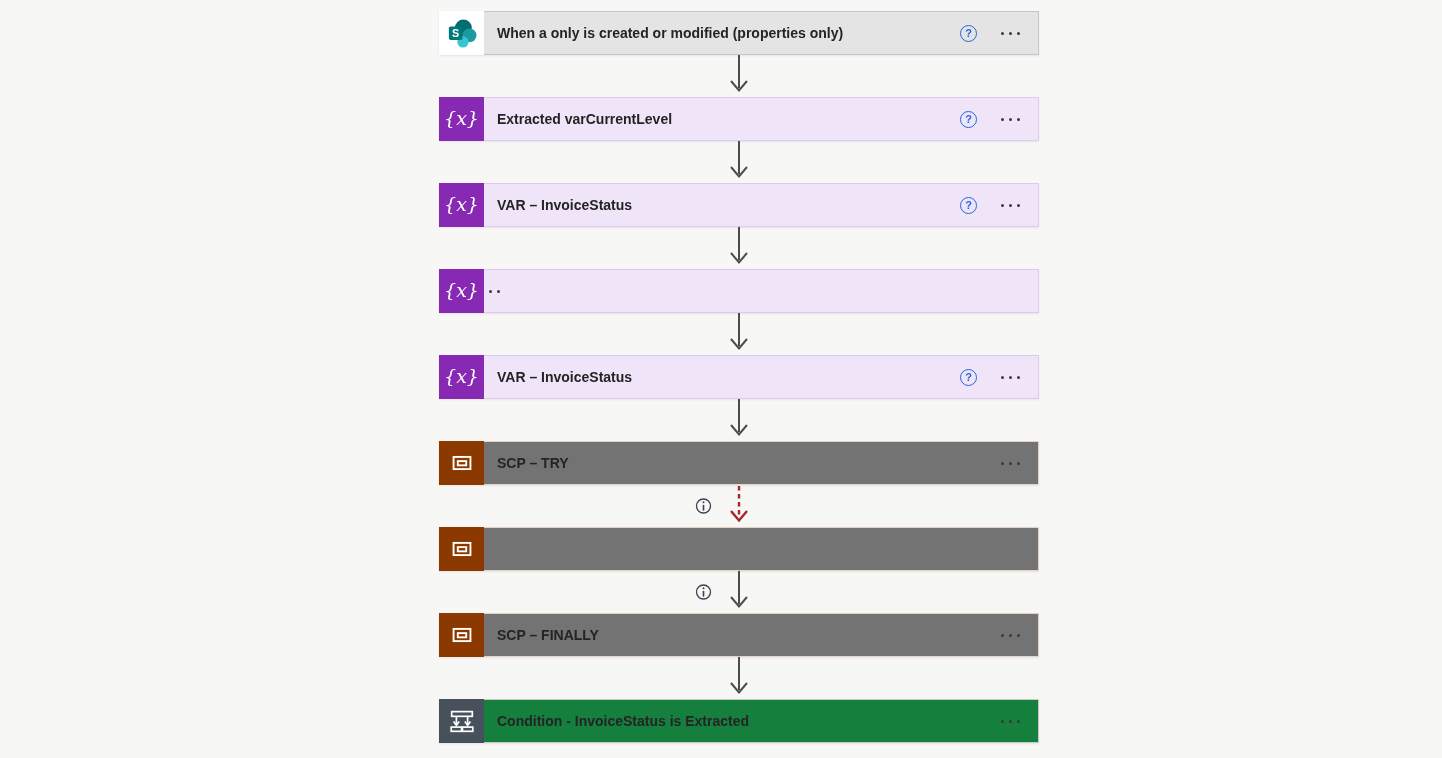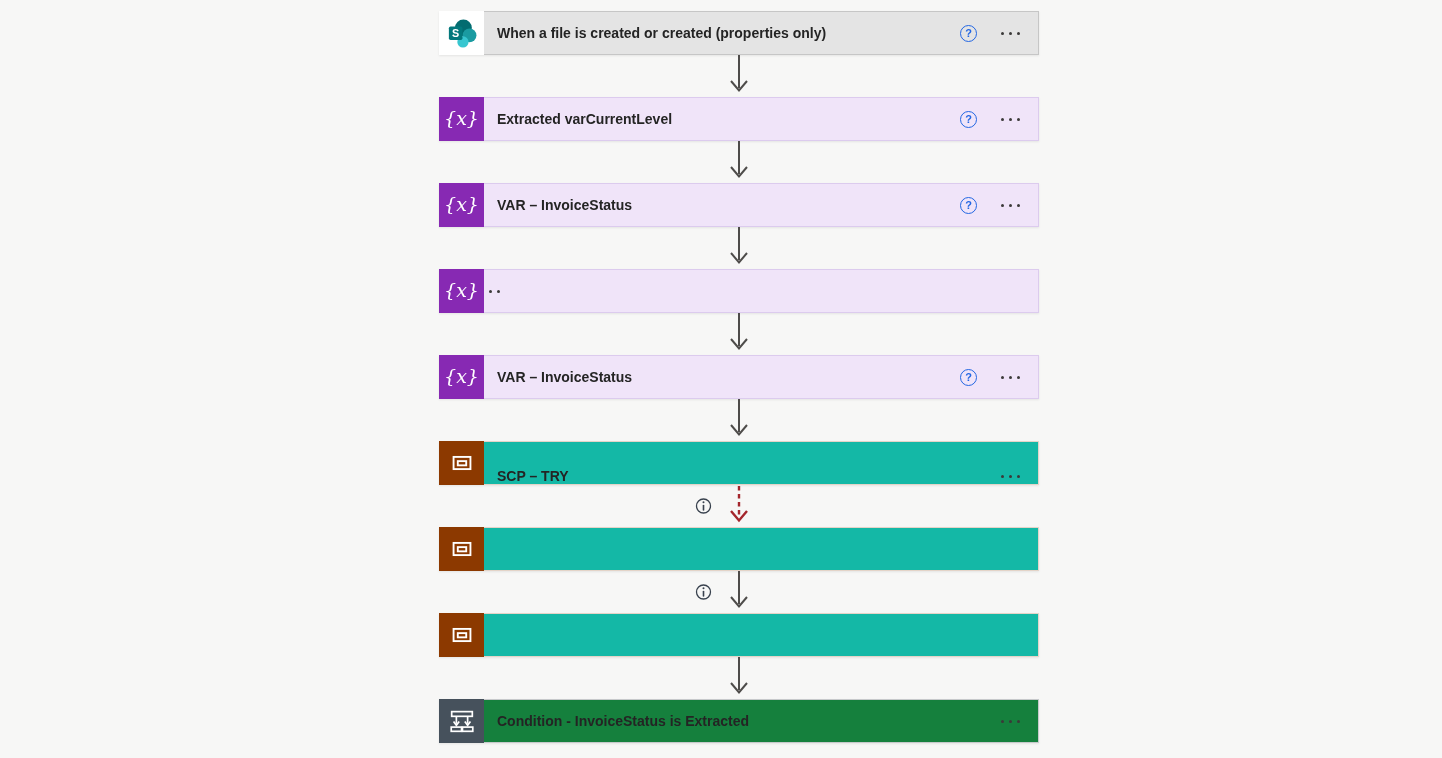--- a/index.html
+++ b/index.html
@@ -33,21 +33,21 @@
   .card.trigger{background:#e4e4e4;border-color:#c6c6c6;}
   .card.trigger .tile{background:#ffffff;}
 
   .card.variable{background:#f0e4f9;border-color:#dccbee;}
   .card.variable .tile{background:#8729b3;}
   .glyph-x{
     color:#fff;font-family:"DejaVu Serif",serif;font-style:italic;
     font-size:19px;line-height:1;padding-bottom:2px;
   }
 
-  .card.scope{background:#14b8a6;border-color:#e4d4c8;align-items:flex-end;}
+  .card.scope{background:#737373;border-color:#e4d4c8;}
   .card.scope .tile{background:#8c3900;}
 
   .card.condition{background:#15803d;border-color:#c7c9cb;}
   .card.condition .tile{background:#46515c;}
 
   
   .help{
     width:17px;height:17px;border-radius:50%;
     border:1.5px solid #2266e3;color:#2266e3;
     display:flex;align-items:center;justify-content:center;
@@ -92,21 +92,21 @@
   <div class="card trigger">
     <div class="tile">
       <svg width="30" height="30" viewBox="0 0 32 32">
         <circle cx="17.5" cy="10.5" r="9" fill="#036c70"></circle>
         <circle cx="24" cy="18.5" r="7.4" fill="#1a9ba1"></circle>
         <circle cx="17" cy="25.5" r="6" fill="#37c6d0"></circle>
         <rect x="2" y="9" width="14.5" height="14.5" rx="1.8" fill="#03787c"></rect>
         <text x="9.2" y="20.6" text-anchor="middle" font-family="Liberation Sans, sans-serif" font-size="11.5" font-weight="bold" fill="#ffffff">S</text>
       </svg>
     </div>
-    <div class="label">When a file is created or created (properties only)</div>
+    <div class="label">When a only is created or modified (properties only)</div>
     <div class="right">
       <div class="help">?</div>
       <div class="menu">
           <i></i>
           <i></i>
           <i></i>
         </div>
     </div>
   </div>
 
@@ -250,20 +250,21 @@
       </svg>
   </div>
 
   <div class="card scope">
     <div class="tile">
       <svg width="30" height="30" viewBox="0 0 32 32">
         <rect x="7" y="9.5" width="18" height="13" fill="none" stroke="#ffffff" stroke-width="2"></rect>
         <rect x="11.5" y="14" width="9" height="4.5" fill="none" stroke="#ffffff" stroke-width="2"></rect>
       </svg>
     </div>
+    <div class="label">SCP – FINALLY</div>
     <div class="right">
       <div class="menu">
           <i></i>
           <i></i>
           <i></i>
         </div>
     </div>
   </div>
 
   <div class="connector">

